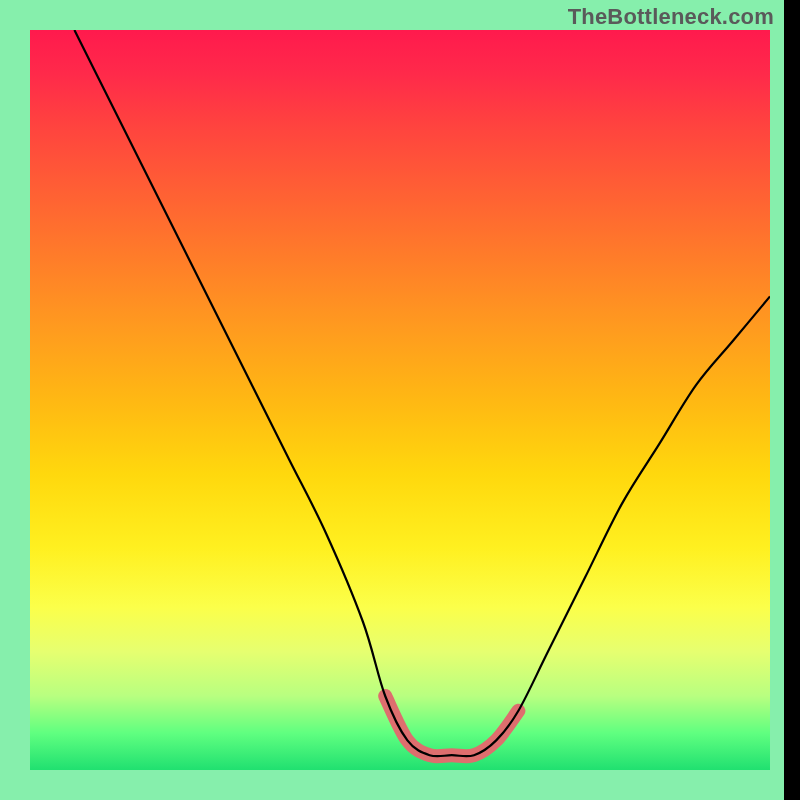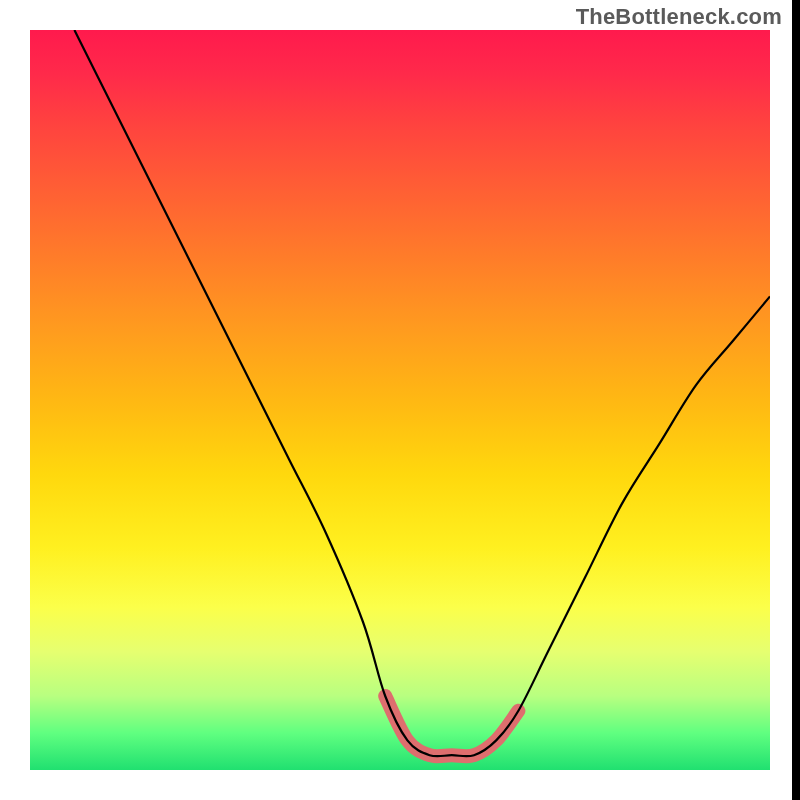--- a/index.html
+++ b/index.html
@@ -8,22 +8,21 @@
     width: 800px;
     height: 800px;
     background: #000;
     overflow: hidden;
     font-family: Arial, Helvetica, sans-serif;
   }
   .frame {
     position: relative;
     width: 784px;
     height: 800px;
-    background: #ffffff;
-    padding-left: 8px;
+    background: #86efac;
   }
   .watermark {
     position: absolute;
     top: 4px;
     right: 10px;
     color: #5a5a5a;
     font-size: 22px;
     font-weight: 600;
     letter-spacing: 0.2px;
     z-index: 10;

